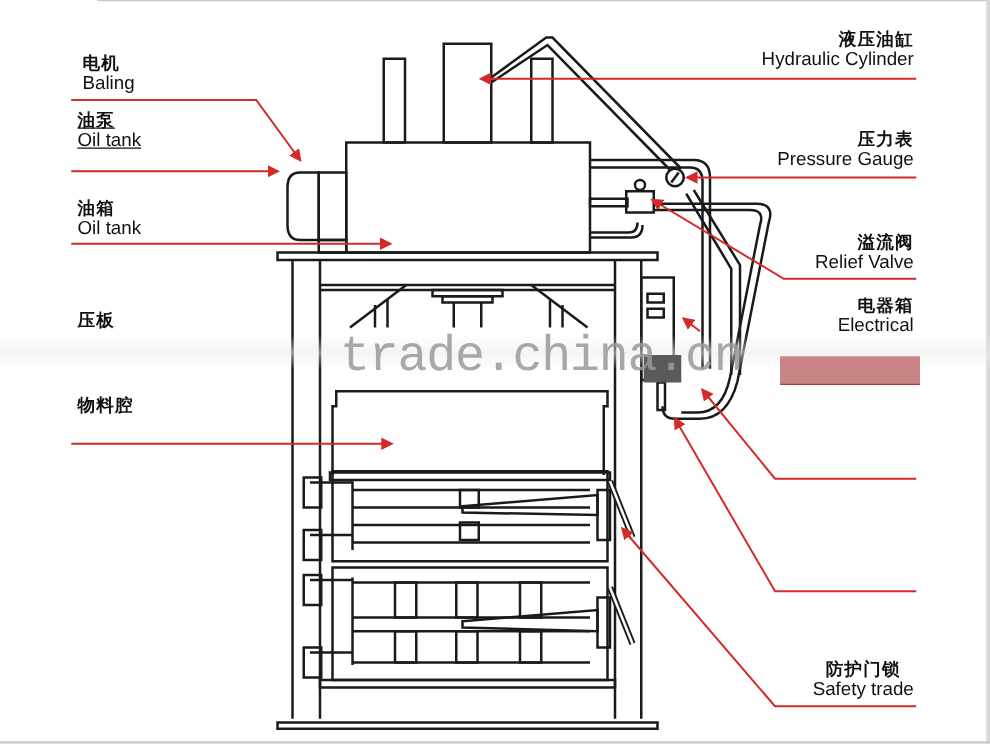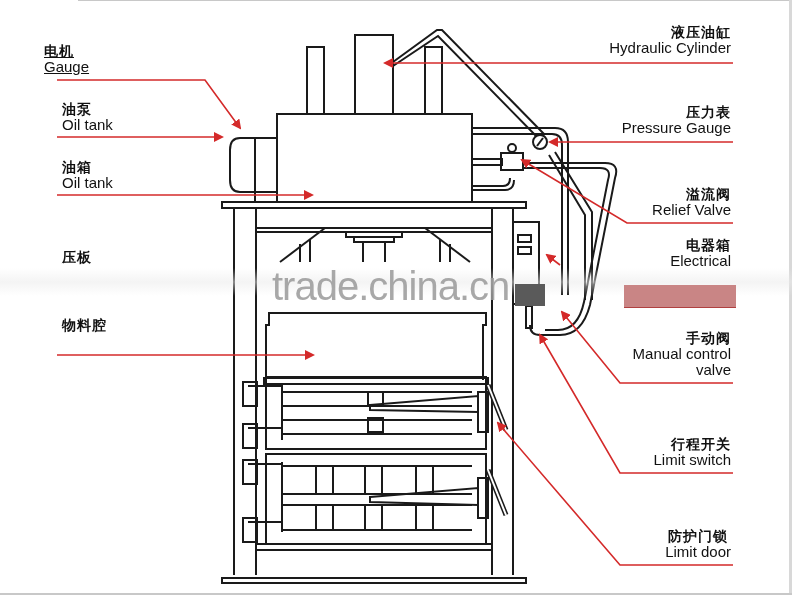--- a/index.html
+++ b/index.html
@@ -5,21 +5,21 @@
   html, body { margin: 0; padding: 0; background: #ffffff; }
   body { width: 792px; height: 595px; position: relative; overflow: hidden; font-family: "Liberation Sans", "DejaVu Sans", sans-serif; }
   .frame { position: absolute; left: 0; top: 0; width: 792px; height: 595px; }
   .border-top { position: absolute; left: 78px; top: 0; width: 714px; height: 1px; background: #c8c8c8; }
   .border-right { position: absolute; right: 0; top: 0; width: 3px; height: 595px; background: #d8d8d8; }
   .border-bottom { position: absolute; left: 0; bottom: 0; width: 792px; height: 2px; background: #c8c8c8; }
   .lbl { position: absolute; color: #111; line-height: 1; white-space: nowrap; }
   .lbl .zh { font-family: "DejaVu Sans", sans-serif; font-weight: bold; font-size: 14px; letter-spacing: 1px; display: block; }
   .lbl .en { font-family: "Liberation Sans", sans-serif; font-size: 15px; display: block; margin-top: 1px; }
   .lbl.right { text-align: right; }
-  .watermark { position: absolute; left: 272px; top: 264px; font-family: Liberation Sans, sans-serif; font-size: 40px; color: #9a9a9a; opacity: 0.85; letter-spacing: -1px; }
+  .watermark { position: absolute; left: 272px; top: 264px; font-family: Liberation Mono, monospace; font-size: 40px; color: #9a9a9a; opacity: 0.85; letter-spacing: -1px; }
   .blur-band { position: absolute; left: 0; top: 268px; width: 792px; height: 28px; background: linear-gradient(to bottom, rgba(255,255,255,0), rgba(235,235,235,0.55) 50%, rgba(255,255,255,0)); }
   .red-bar { position: absolute; left: 624px; top: 285px; width: 112px; height: 22px; background: #c98585; border-bottom: 1px solid #b04040; }
   .dark-bar { position: absolute; left: 515px; top: 284px; width: 30px; height: 22px; background: #5a5a5a; }
   svg { position: absolute; left: 0; top: 0; }
 </style>
 </head>
 <body>
 
 <div class="frame">
   <div class="border-top"></div>
@@ -151,25 +151,25 @@
       <path d="M733,63 L385,63" marker-end="url(#arrow)"></path>
       <path d="M733,142 L550,142" marker-end="url(#arrow)"></path>
       <path d="M733,223 L627,223 L522,160" marker-end="url(#arrow)"></path>
       <path d="M560,265 L547,255" marker-end="url(#arrow)"></path>
       <path d="M733,383 L620,383 L562,312" marker-end="url(#arrow)"></path>
       <path d="M733,473 L620,473 L540,335" marker-end="url(#arrow)"></path>
       <path d="M733,565 L620,565 L498,423" marker-end="url(#arrow)"></path>
     </g>
   </svg>
 
-  <div class="lbl" style="left:44px; top:44px;text-decoration:underline;">
+  <div class="lbl" style="left:66px; top:44px;">
     <span class="zh">电机</span>
-    <span class="en">Gauge</span>
-  </div>
-  <div class="lbl" style="left:62px; top:102px;">
+    <span class="en">Baling</span>
+  </div>
+  <div class="lbl" style="left:62px; top:90px;text-decoration:underline;">
     <span class="zh">油泵</span>
     <span class="en">Oil tank</span>
   </div>
   <div class="lbl" style="left:62px; top:160px;">
     <span class="zh">油箱</span>
     <span class="en">Oil tank</span>
   </div>
   <div class="lbl" style="left:62px; top:250px;">
     <span class="zh">压板</span>
   </div>
@@ -186,26 +186,17 @@
     <span class="en">Pressure Gauge</span>
   </div>
   <div class="lbl right" style="right:61px; top:187px;">
     <span class="zh">溢流阀</span>
     <span class="en">Relief Valve</span>
   </div>
   <div class="lbl right" style="right:61px; top:238px; height:28px; overflow:hidden;">
     <span class="zh">电器箱</span>
     <span class="en">Electrical</span>
   </div>
-  <div class="lbl right" style="right:61px; top:331px;">
-    <span class="zh">手动阀</span>
-    <span class="en">Manual control</span>
-    <span class="en">valve</span>
-  </div>
-  <div class="lbl right" style="right:61px; top:437px;">
-    <span class="zh">行程开关</span>
-    <span class="en">Limit switch</span>
-  </div>
   <div class="lbl right" style="right:61px; top:529px;text-align:center;">
     <span class="zh">防护门锁</span>
-    <span class="en">Limit door</span>
+    <span class="en">Safety trade</span>
   </div>
 </div>
 
 </body></html>

